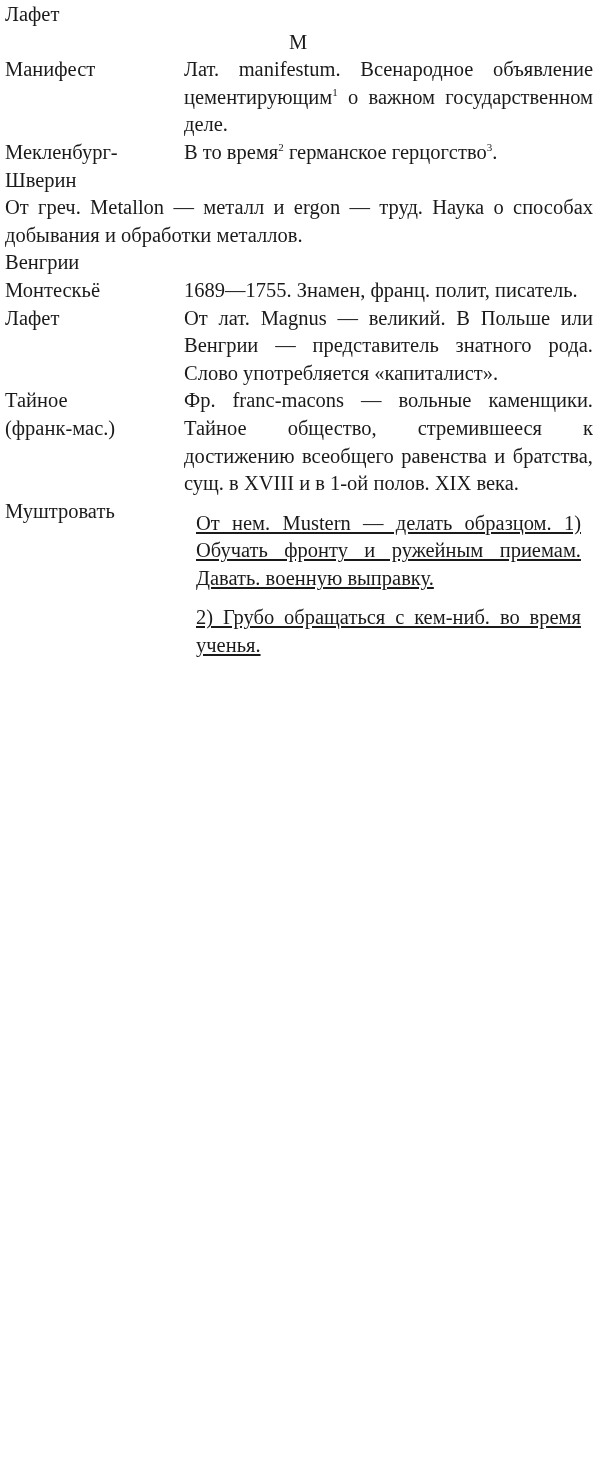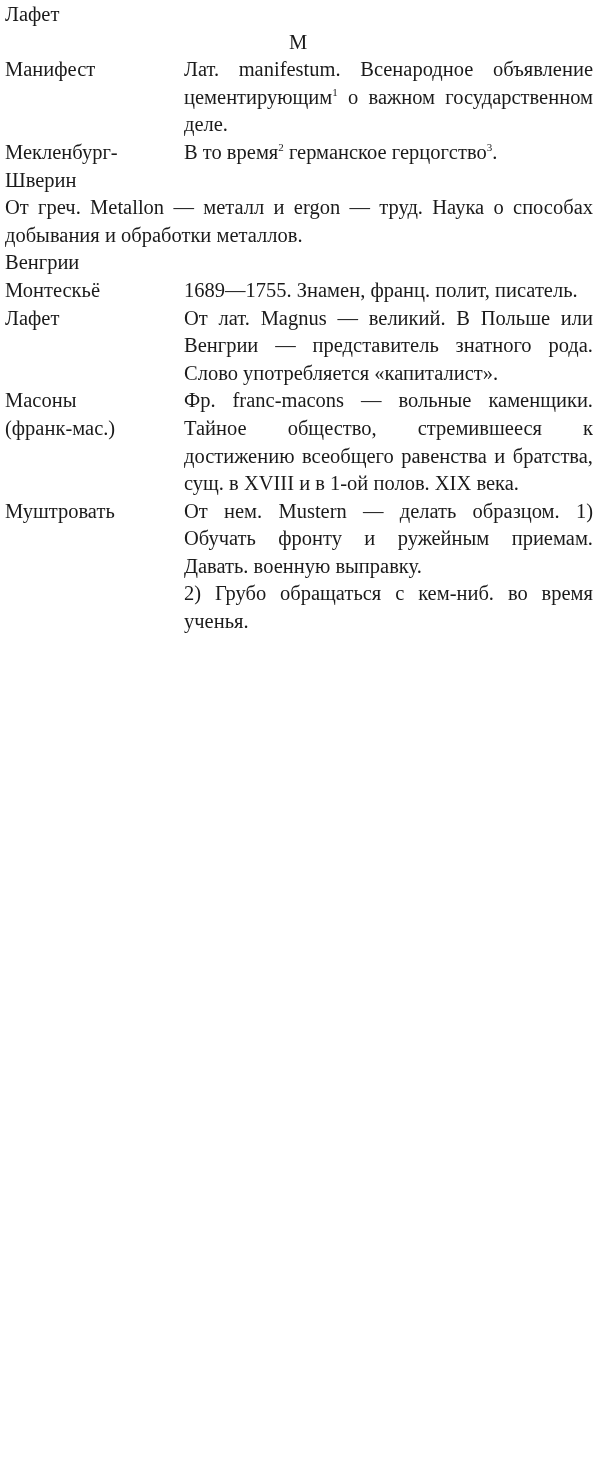--- a/index.html
+++ b/index.html
@@ -7,21 +7,21 @@
     width: 600px; height: 1480px; overflow: hidden;
     font-family: "Liberation Serif", "DejaVu Serif", serif;
     color: #1a1a1a;
     font-size: 20.5px;
     line-height: 27.6px;
   }
   .page { position: relative; padding: 1px 7px 0 5px; }
   .row { display: flex; }
   .term { width: 179px; flex: none; }
   .def { flex: 1; text-align: justify; hyphens: manual; }
-  .def p { margin: 0; }
+  .def p { margin: 12px; text-decoration: underline; }
   .letter { padding-left: 284px; }
   sup { font-size: 11px; line-height: 0; vertical-align: 8px; }
 </style>
 </head>
 <body>
 
 <div class="page">
 
   <div class="row">
     <div class="term"><span>Лафет</span></div>
@@ -53,21 +53,21 @@
     <div class="def"><span>1689—1755. Знамен, франц. полит, писатель.</span></div>
   </div>
 
   <div class="row">
     <div class="term"><span>Лафет</span></div>
     <div class="def"><span>От лат. Magnus — великий. В Польше или Венгрии — представитель знатного рода. Слово употребляется «капиталист».</span></div>
   </div>
 
 
   <div class="row">
-    <div class="term"><span>Масоны</span><br><span>(франк-мас.)</span></div>
+    <div class="term"><span>Тайное</span><br><span>(франк-мас.)</span></div>
     <div class="def"><span>Фр. franc-macons — вольные каменщики. Тайное общество, стремившееся к достижению всеобщего равенства и братства, сущ. в XVIII и в 1-ой полов. XIX века.</span></div>
   </div>
 
   <div class="row">
     <div class="term"><span>Муштровать</span></div>
     <div class="def">
       <p>От нем. Mustern — делать образцом. 1) Обучать фронту и ружейным приемам. Давать. военную выправку.</p>
       <p>2) Грубо обращаться с кем-ниб. во время ученья.</p>
     </div>
   </div>

